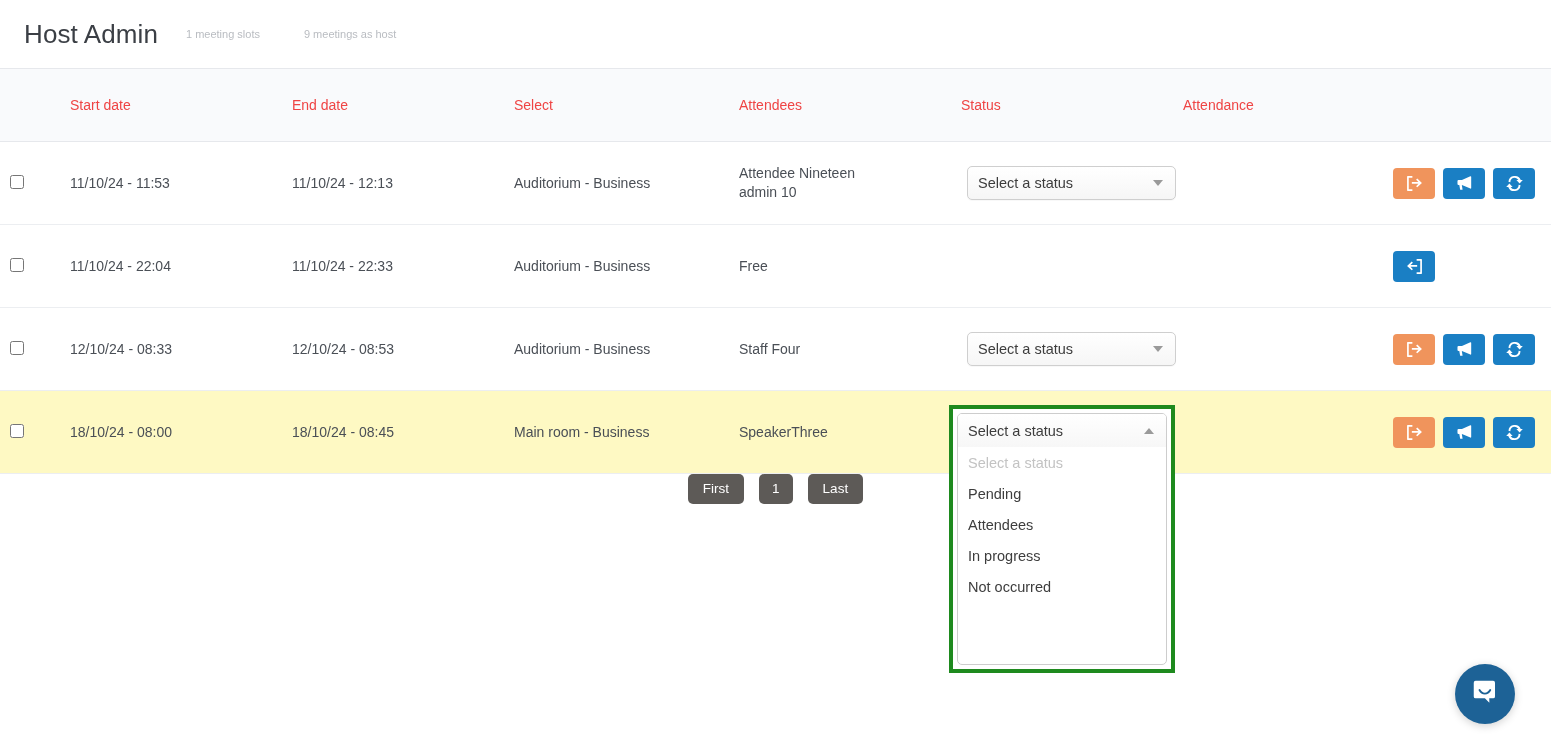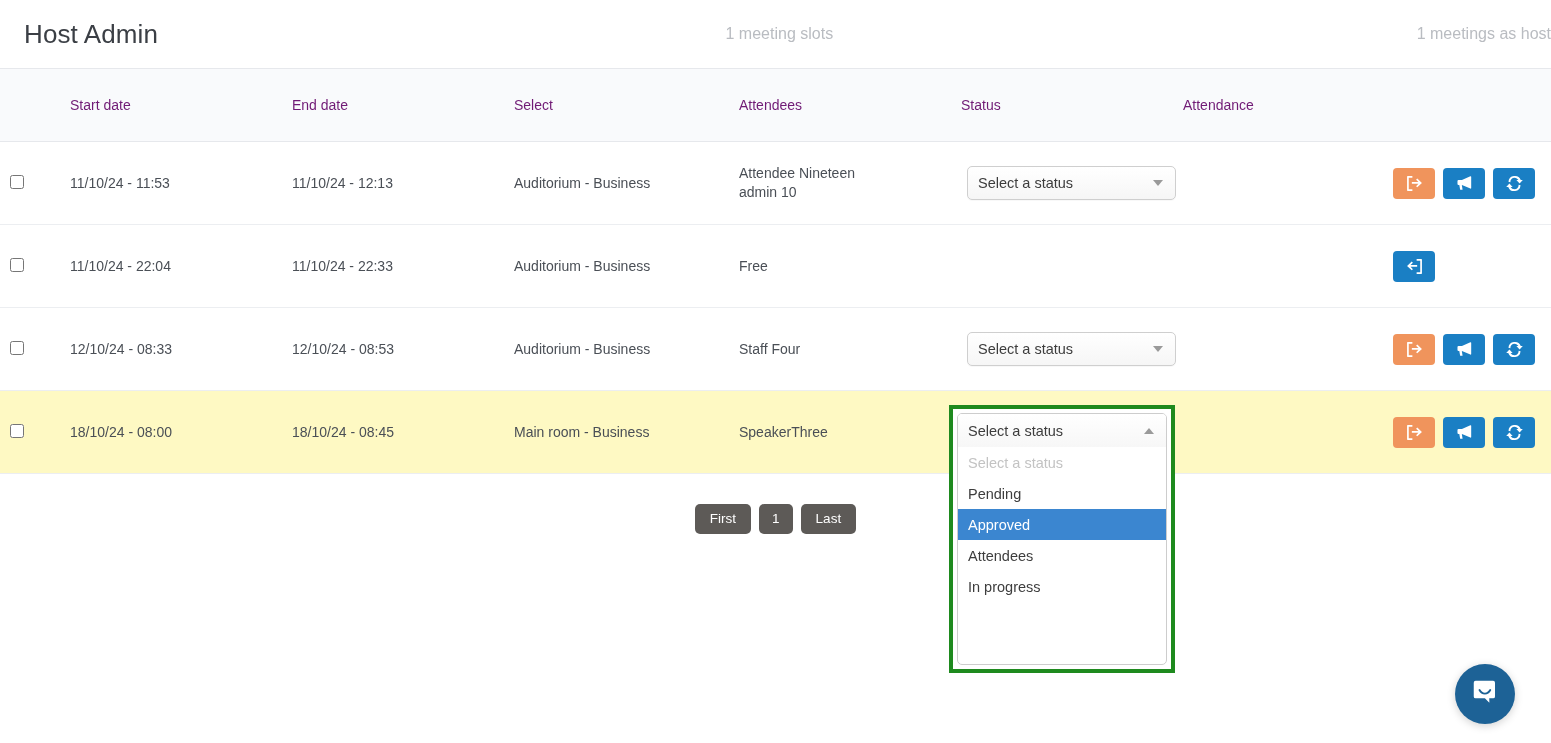--- a/index.html
+++ b/index.html
@@ -18,50 +18,49 @@
 
   
   .page-header {
     height: 69px;
     box-sizing: border-box;
     display: flex;
     align-items: center;
     padding-left: 24px;
     border-bottom: 1px solid #e6e8ec;
     background: #ffffff;
-    justify-content: space-between;
   }
   .page-title {
     font-size: 26px;
     font-weight: 400;
     color: #3b3f45;
     letter-spacing: 0.1px;
   }
   .header-meta {
-    font-size: 16px;
+    font-size: 11px;
     color: #b9bcc1;
     margin-left: 28px;
     white-space: nowrap;
   }
   .header-meta.second { margin-left: 44px; }
 
   
   table.meetings {
     width: 1551px;
     border-collapse: collapse;
     table-layout: fixed;
     font-size: 14px;
   }
   table.meetings thead th {
     background: #f9fafc;
     border-bottom: 1px solid #e6e8ec;
     height: 72px;
     font-weight: 400;
     font-size: 14px;
-    color: #701a75;
+    color: #ef4444;
     text-align: left;
     vertical-align: middle;
     padding: 0;
   }
   table.meetings tbody td {
     border-bottom: 1px solid #eceef1;
     height: 82px;
     vertical-align: middle;
     padding: 0;
     color: #4a4f56;
@@ -138,22 +137,21 @@
     flex: 0 0 auto;
   }
   .act-orange { background: #f0945c; }
   .act-blue   { background: #1a7fc4; }
   .act-btn svg { display: block; }
 
   
   .pagination {
     display: flex;
     justify-content: center;
-    gap: 8px;
-    margin-top: 30px;
+    gap: 15px;
   }
   .page-btn {
     background: #5d5a57;
     color: #ffffff;
     border: none;
     border-radius: 5px;
     font-size: 13.5px;
     font-family: "Liberation Sans", sans-serif;
     padding: 7px 15px;
     cursor: pointer;
@@ -231,21 +229,21 @@
     cursor: pointer;
     box-shadow: 0 2px 8px rgba(0,0,0,0.18);
   }
 </style>
 </head>
 <body>
 
 <div class="page-header">
   <span class="page-title">Host Admin</span>
   <span class="header-meta">1 meeting slots</span>
-  <span class="header-meta second">1 meetings as host</span>
+  <span class="header-meta second">9 meetings as host</span>
 </div>
 
 <table class="meetings">
   <thead>
     <tr>
       <th class="col-check"></th>
       <th class="col-start cell-pad">Start date</th>
       <th class="col-end cell-pad">End date</th>
       <th class="col-place cell-pad">Select</th>
       <th class="col-att cell-pad">Attendees</th>
@@ -423,23 +421,23 @@
 
 <div class="dropdown-highlight">
   <div class="dropdown-box">
     <div class="dd-head">
       <span>Select a status</span>
       <span class="caret-up"></span>
     </div>
     <ul class="dd-list">
       <li class="dd-opt disabled">Select a status</li>
       <li class="dd-opt">Pending</li>
-      <li class="dd-opt selected">Approved</li>
       <li class="dd-opt">Attendees</li>
       <li class="dd-opt">In progress</li>
+      <li class="dd-opt">Not occurred</li>
     </ul>
   </div>
 </div>
 
 <div class="chat-launcher">
   <span>
     <svg width="30" height="30" viewBox="0 0 24 24" fill="#ffffff">
       <path d="M4.5 3h14a1.5 1.5 0 0 1 1.5 1.5v11A1.5 1.5 0 0 1 18.5 17h-3.1l.1 3.6-3.6-3.6H4.5A1.5 1.5 0 0 1 3 15.5v-11A1.5 1.5 0 0 1 4.5 3z"></path>
       <path d="M7.6 10.4c1 1.9 2.6 2.9 4.3 2.9s3.3-1 4.3-2.9" stroke="#1d6296" stroke-width="1.5" fill="none" stroke-linecap="round"></path>
     </svg>

